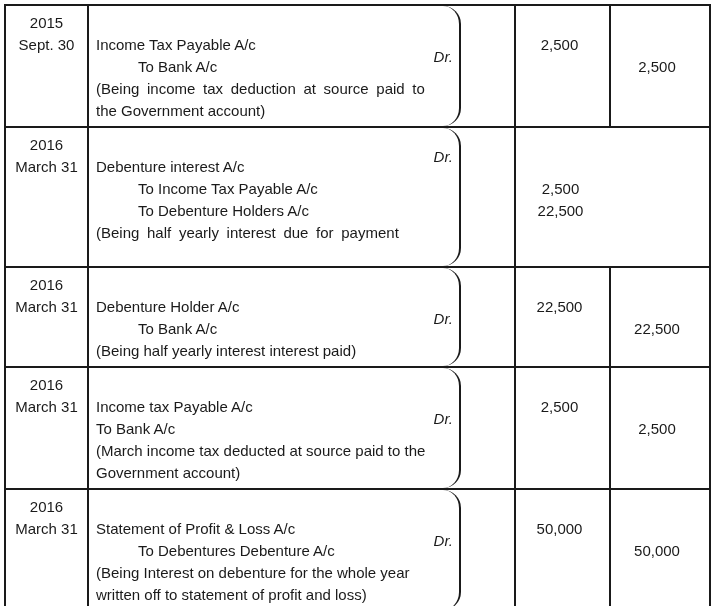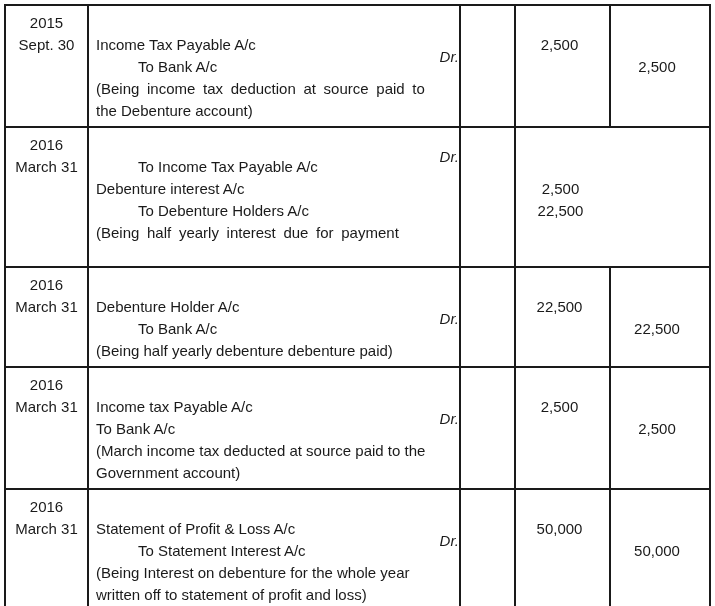--- a/index.html
+++ b/index.html
@@ -44,20 +44,22 @@
     border-right: 2px solid #1a1a1a;
   }
   .cell:last-child { border-right: none; }
   .date-cell {
     text-align: center;
     padding-left: 2px;
     padding-right: 2px;
   }
   .particulars-cell {
     padding-left: 7px;
+    padding-right: 6px;
+    border-radius: 18px;
   }
   .line {
     position: relative;
     min-height: 22px;
     white-space: nowrap;
   }
   .indent-1 { padding-left: 42px; }
   .wide { word-spacing: 3.5px; }
   .dr {
     position: absolute;
@@ -80,60 +82,60 @@
   <div class="row">
     <div class="cell date-cell">
           <div class="line">2015</div>
           <div class="line">Sept. 30</div>
         </div>
     <div class="cell particulars-cell">
           <div class="line"><span></span></div>
           <div class="line"><span>Income Tax Payable A/c</span><span class="dr">Dr.</span></div>
           <div class="line indent-1"><span>To Bank A/c</span></div>
           <div class="line wide"><span>(Being income tax deduction at source paid to</span></div>
-          <div class="line"><span>the Debenture account)</span></div>
+          <div class="line"><span>the Government account)</span></div>
         </div>
     <div class="cell lf-cell"></div>
     <div class="cell amount-cell">
           <div class="amount" style="margin-top: 22px;">2,500</div>
         </div>
     <div class="cell amount-cell">
           <div class="amount" style="margin-top: 44px;">2,500</div>
         </div>
   </div>
 
   <div class="row">
     <div class="cell date-cell">
           <div class="line">2016</div>
           <div class="line">March 31</div>
         </div>
     <div class="cell particulars-cell">
           <div class="line"><span></span><span class="dr">Dr.</span></div>
+          <div class="line"><span>Debenture interest A/c</span></div>
           <div class="line indent-1"><span>To Income Tax Payable A/c</span></div>
-          <div class="line"><span>Debenture interest A/c</span></div>
           <div class="line indent-1"><span>To Debenture Holders A/c</span></div>
           <div class="line wide"><span>(Being half yearly interest due for payment</span></div>
         </div>
     <div class="cell lf-cell"></div>
     <div class="cell amount-cell">
           <div class="amount" style="margin-top: 44px;">2,500</div>
           <div class="amount" style="margin-top: 0px;">22,500</div>
         </div>
   </div>
 
   <div class="row">
     <div class="cell date-cell">
           <div class="line">2016</div>
           <div class="line">March 31</div>
         </div>
     <div class="cell particulars-cell">
           <div class="line"><span></span></div>
           <div class="line"><span>Debenture Holder A/c</span><span class="dr">Dr.</span></div>
           <div class="line indent-1"><span>To Bank A/c</span></div>
-          <div class="line"><span>(Being half yearly debenture debenture paid)</span></div>
+          <div class="line"><span>(Being half yearly interest interest paid)</span></div>
         </div>
     <div class="cell lf-cell"></div>
     <div class="cell amount-cell">
           <div class="amount" style="margin-top: 22px;">22,500</div>
         </div>
     <div class="cell amount-cell">
           <div class="amount" style="margin-top: 44px;">22,500</div>
         </div>
   </div>
 
@@ -159,21 +161,21 @@
   </div>
 
   <div class="row">
     <div class="cell date-cell">
           <div class="line">2016</div>
           <div class="line">March 31</div>
         </div>
     <div class="cell particulars-cell">
           <div class="line"><span></span></div>
           <div class="line"><span>Statement of Profit &amp; Loss A/c</span><span class="dr">Dr.</span></div>
-          <div class="line indent-1"><span>To Statement Interest A/c</span></div>
+          <div class="line indent-1"><span>To Debentures Debenture A/c</span></div>
           <div class="line"><span>(Being Interest on debenture for the whole year</span></div>
           <div class="line"><span>written off to statement of profit and loss)</span></div>
         </div>
     <div class="cell lf-cell"></div>
     <div class="cell amount-cell">
           <div class="amount" style="margin-top: 22px;">50,000</div>
         </div>
     <div class="cell amount-cell">
           <div class="amount" style="margin-top: 44px;">50,000</div>
         </div>

